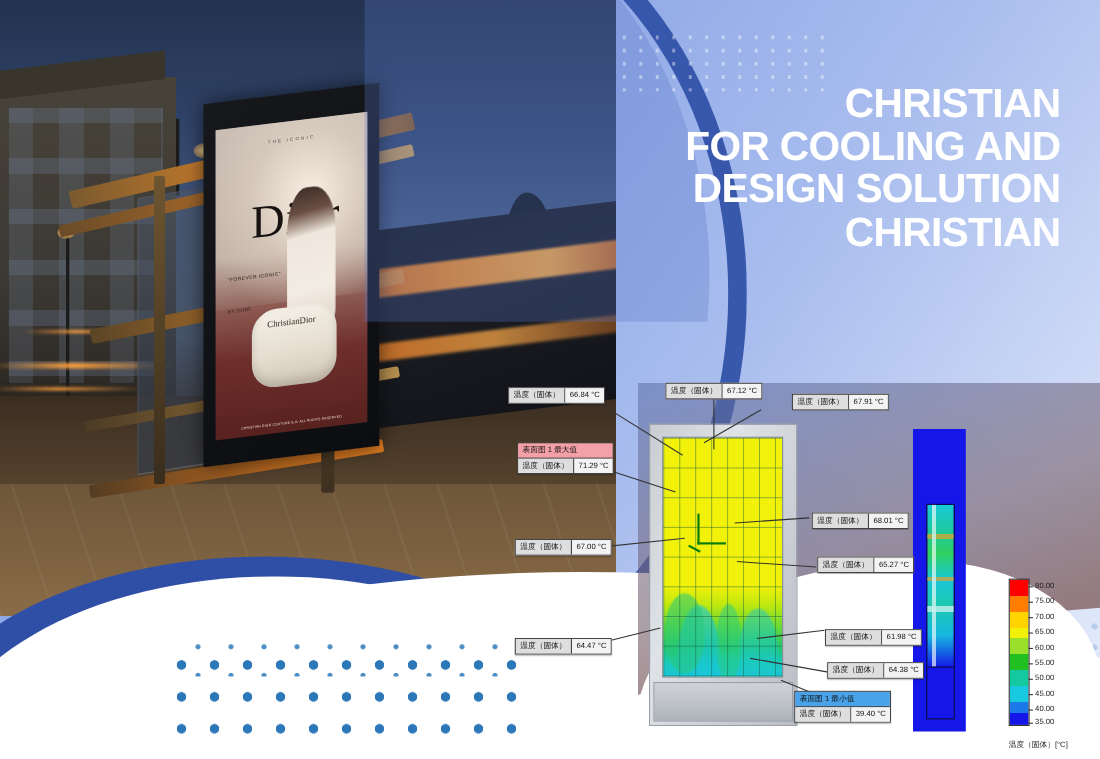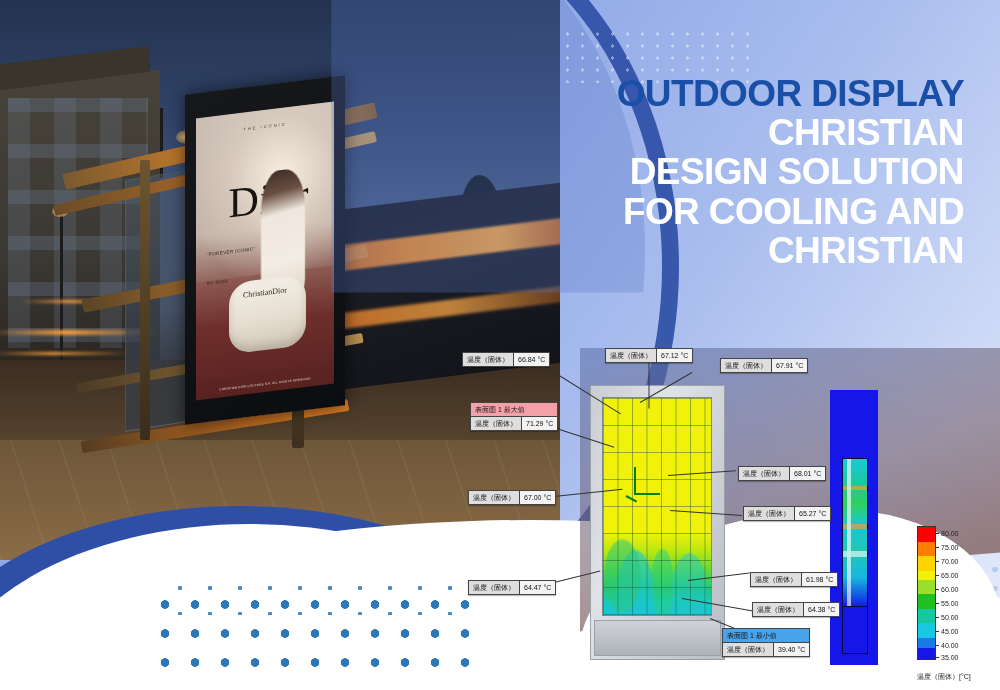--- a/index.html
+++ b/index.html
@@ -249,24 +249,23 @@
       <div class="ad-bagtxt">ChristianDior</div>
       <div class="ad-legal">CHRISTIAN DIOR COUTURE S.A.  ALL RIGHTS RESERVED</div>
     </div>
   </div>
 
   <div class="arc2"></div>
   <div class="arc"></div>
   <div class="dots-top"></div>
 
   <div class="title">
-    <div class="l1">OUTDOOR DISPLAY</div>
     <div class="lw">CHRISTIAN</div>
+    <div class="lw">FOR COOLING AND</div>
     <div class="lw">DESIGN SOLUTION</div>
-    <div class="lw">FOR COOLING AND</div>
     <div class="lw">CHRISTIAN</div>
   </div>
 
   <div class="wave-blue"></div>
   <div class="wave-blue2"></div>
   <div class="wave"></div>
   <div class="dots-bl"></div>
   <div class="dots-bl2"></div>
   <div class="dots-r"></div>
 

